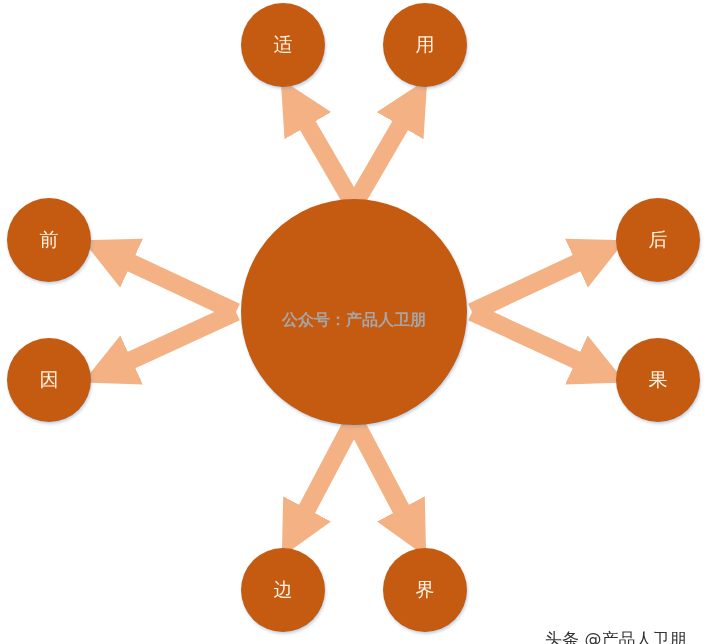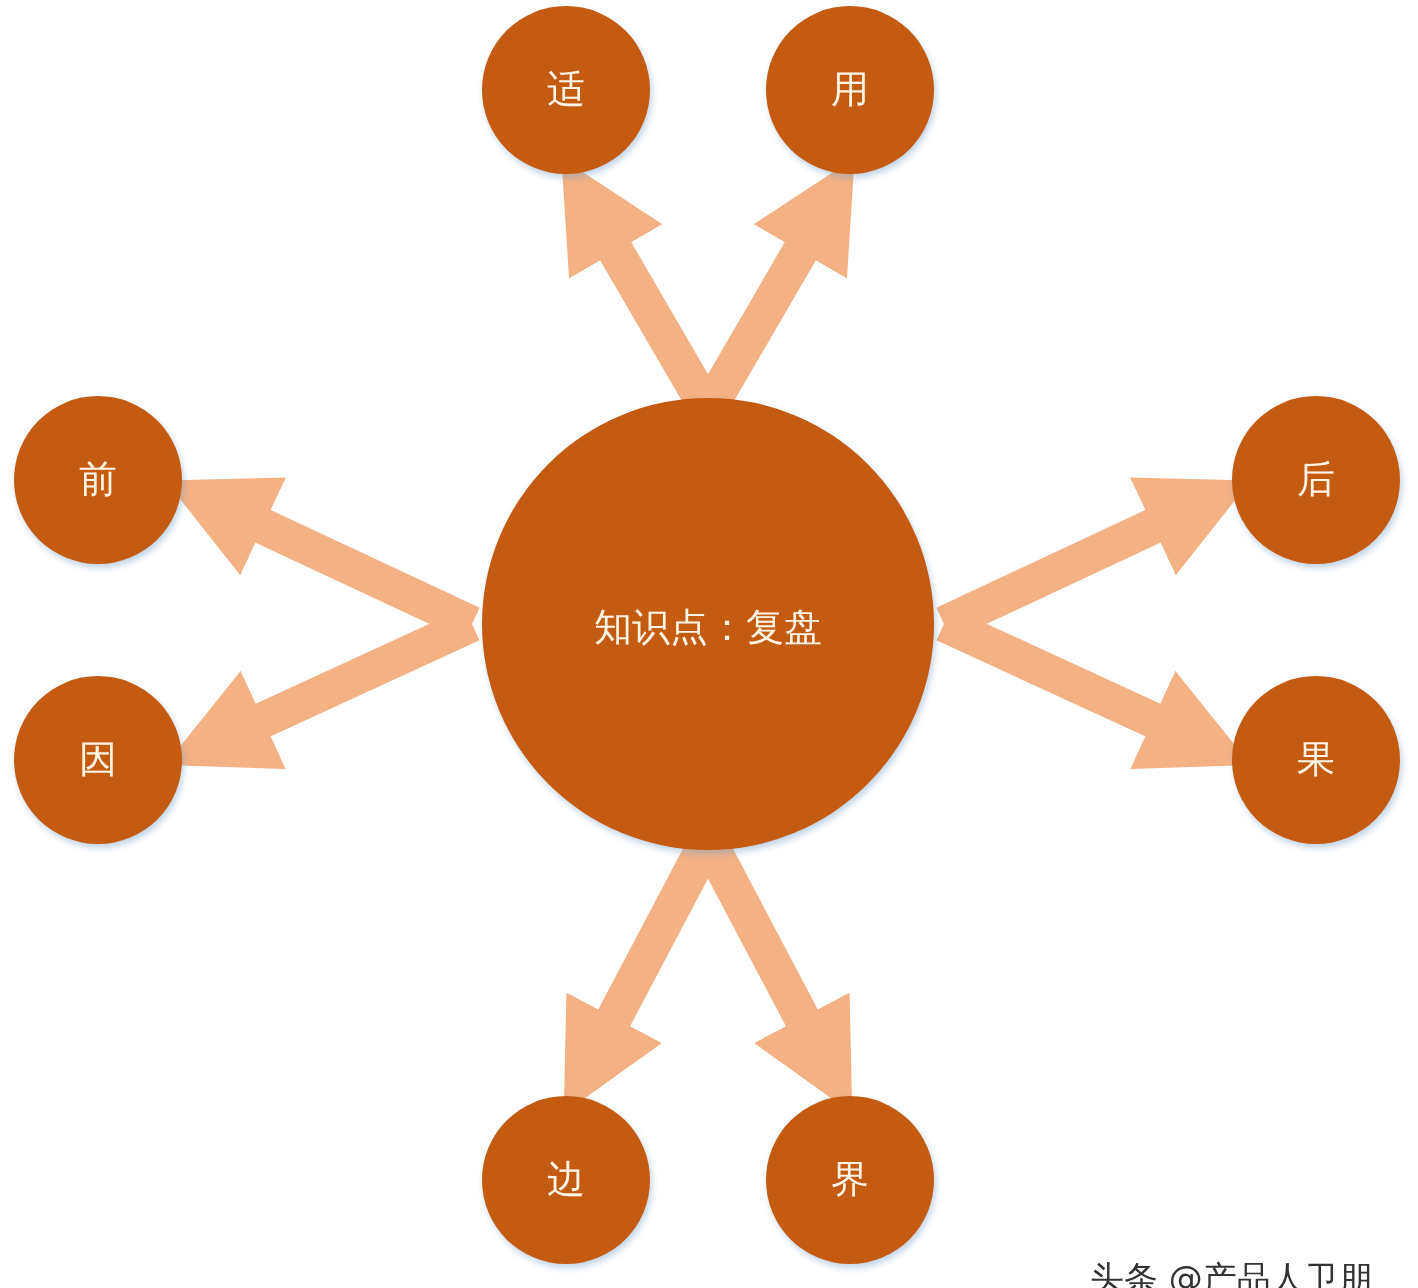--- a/index.html
+++ b/index.html
@@ -36,21 +36,21 @@
 
     <line x1="472" y1="312" x2="596" y2="254"></line>
     <line x1="472" y1="312" x2="596" y2="369"></line>
 
     <line x1="354" y1="420" x2="297" y2="528"></line>
     <line x1="354" y1="420" x2="411" y2="528"></line>
   </g>
 </svg>
 
 <div class="node center">
-  <div class="title">知识点：复盘</div>
+  <div class="sub">公众号：产品人卫朋</div>
 </div>
 
 <div class="node small" style="left:241px;top:3px;">适</div>
 <div class="node small" style="left:383px;top:3px;">用</div>
 <div class="node small" style="left:7px;top:198px;">前</div>
 <div class="node small" style="left:7px;top:338px;">因</div>
 <div class="node small" style="left:616px;top:198px;">后</div>
 <div class="node small" style="left:616px;top:338px;">果</div>
 <div class="node small" style="left:241px;top:548px;">边</div>
 <div class="node small" style="left:383px;top:548px;">界</div>

